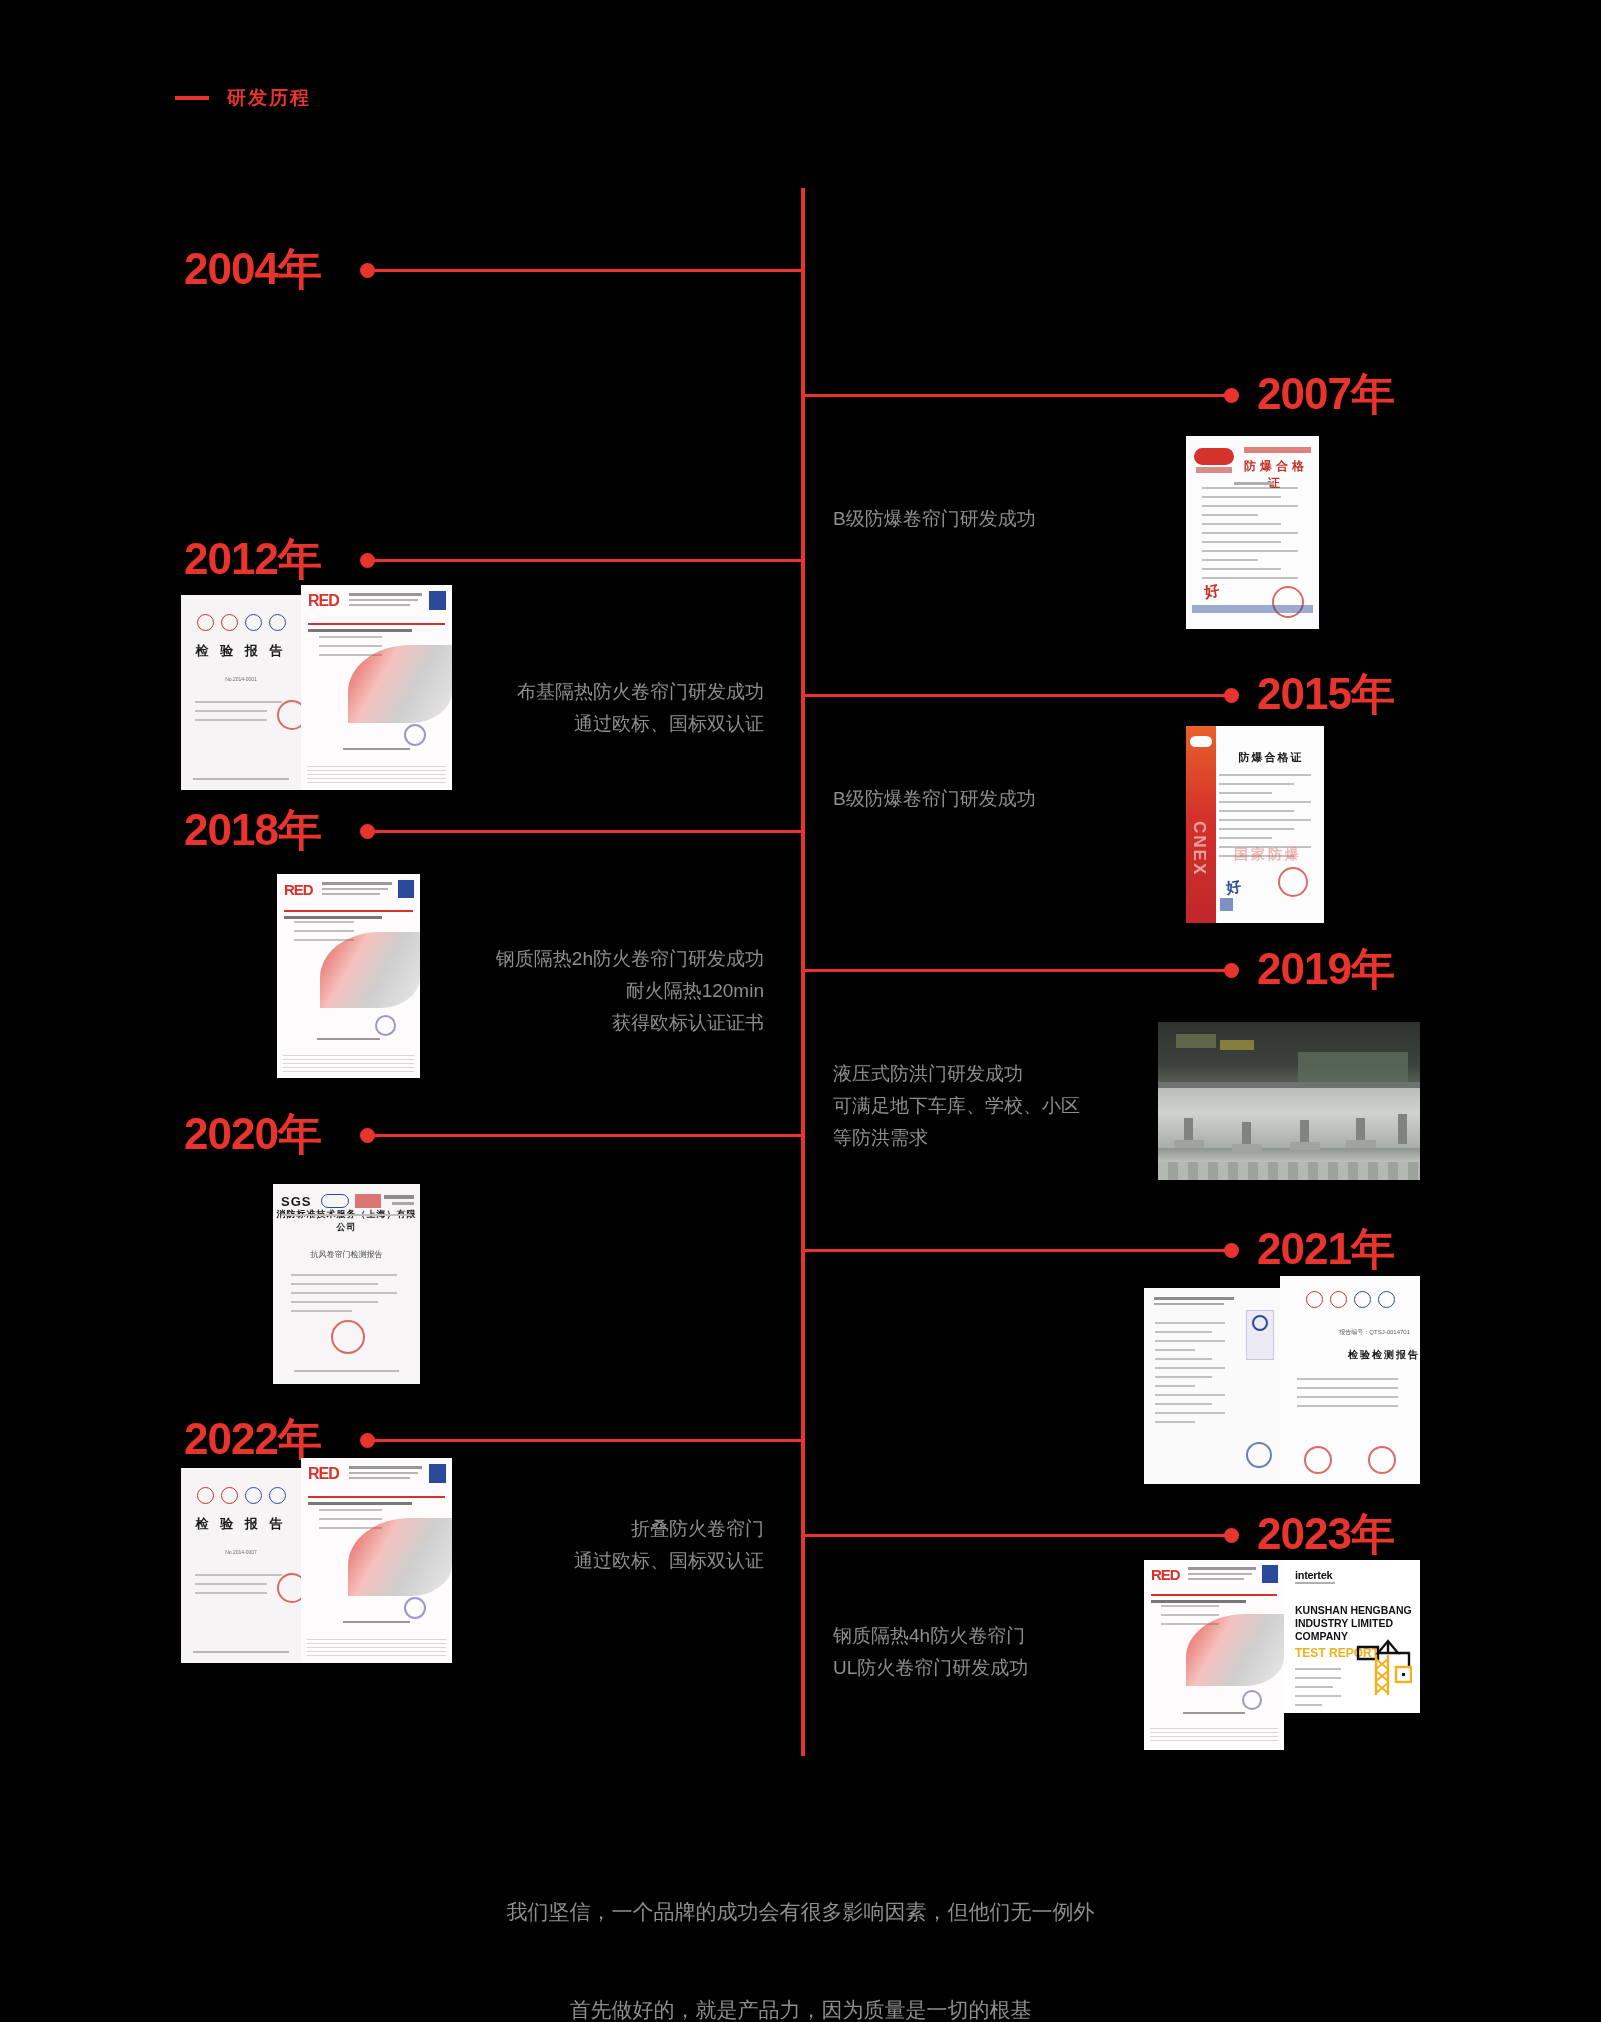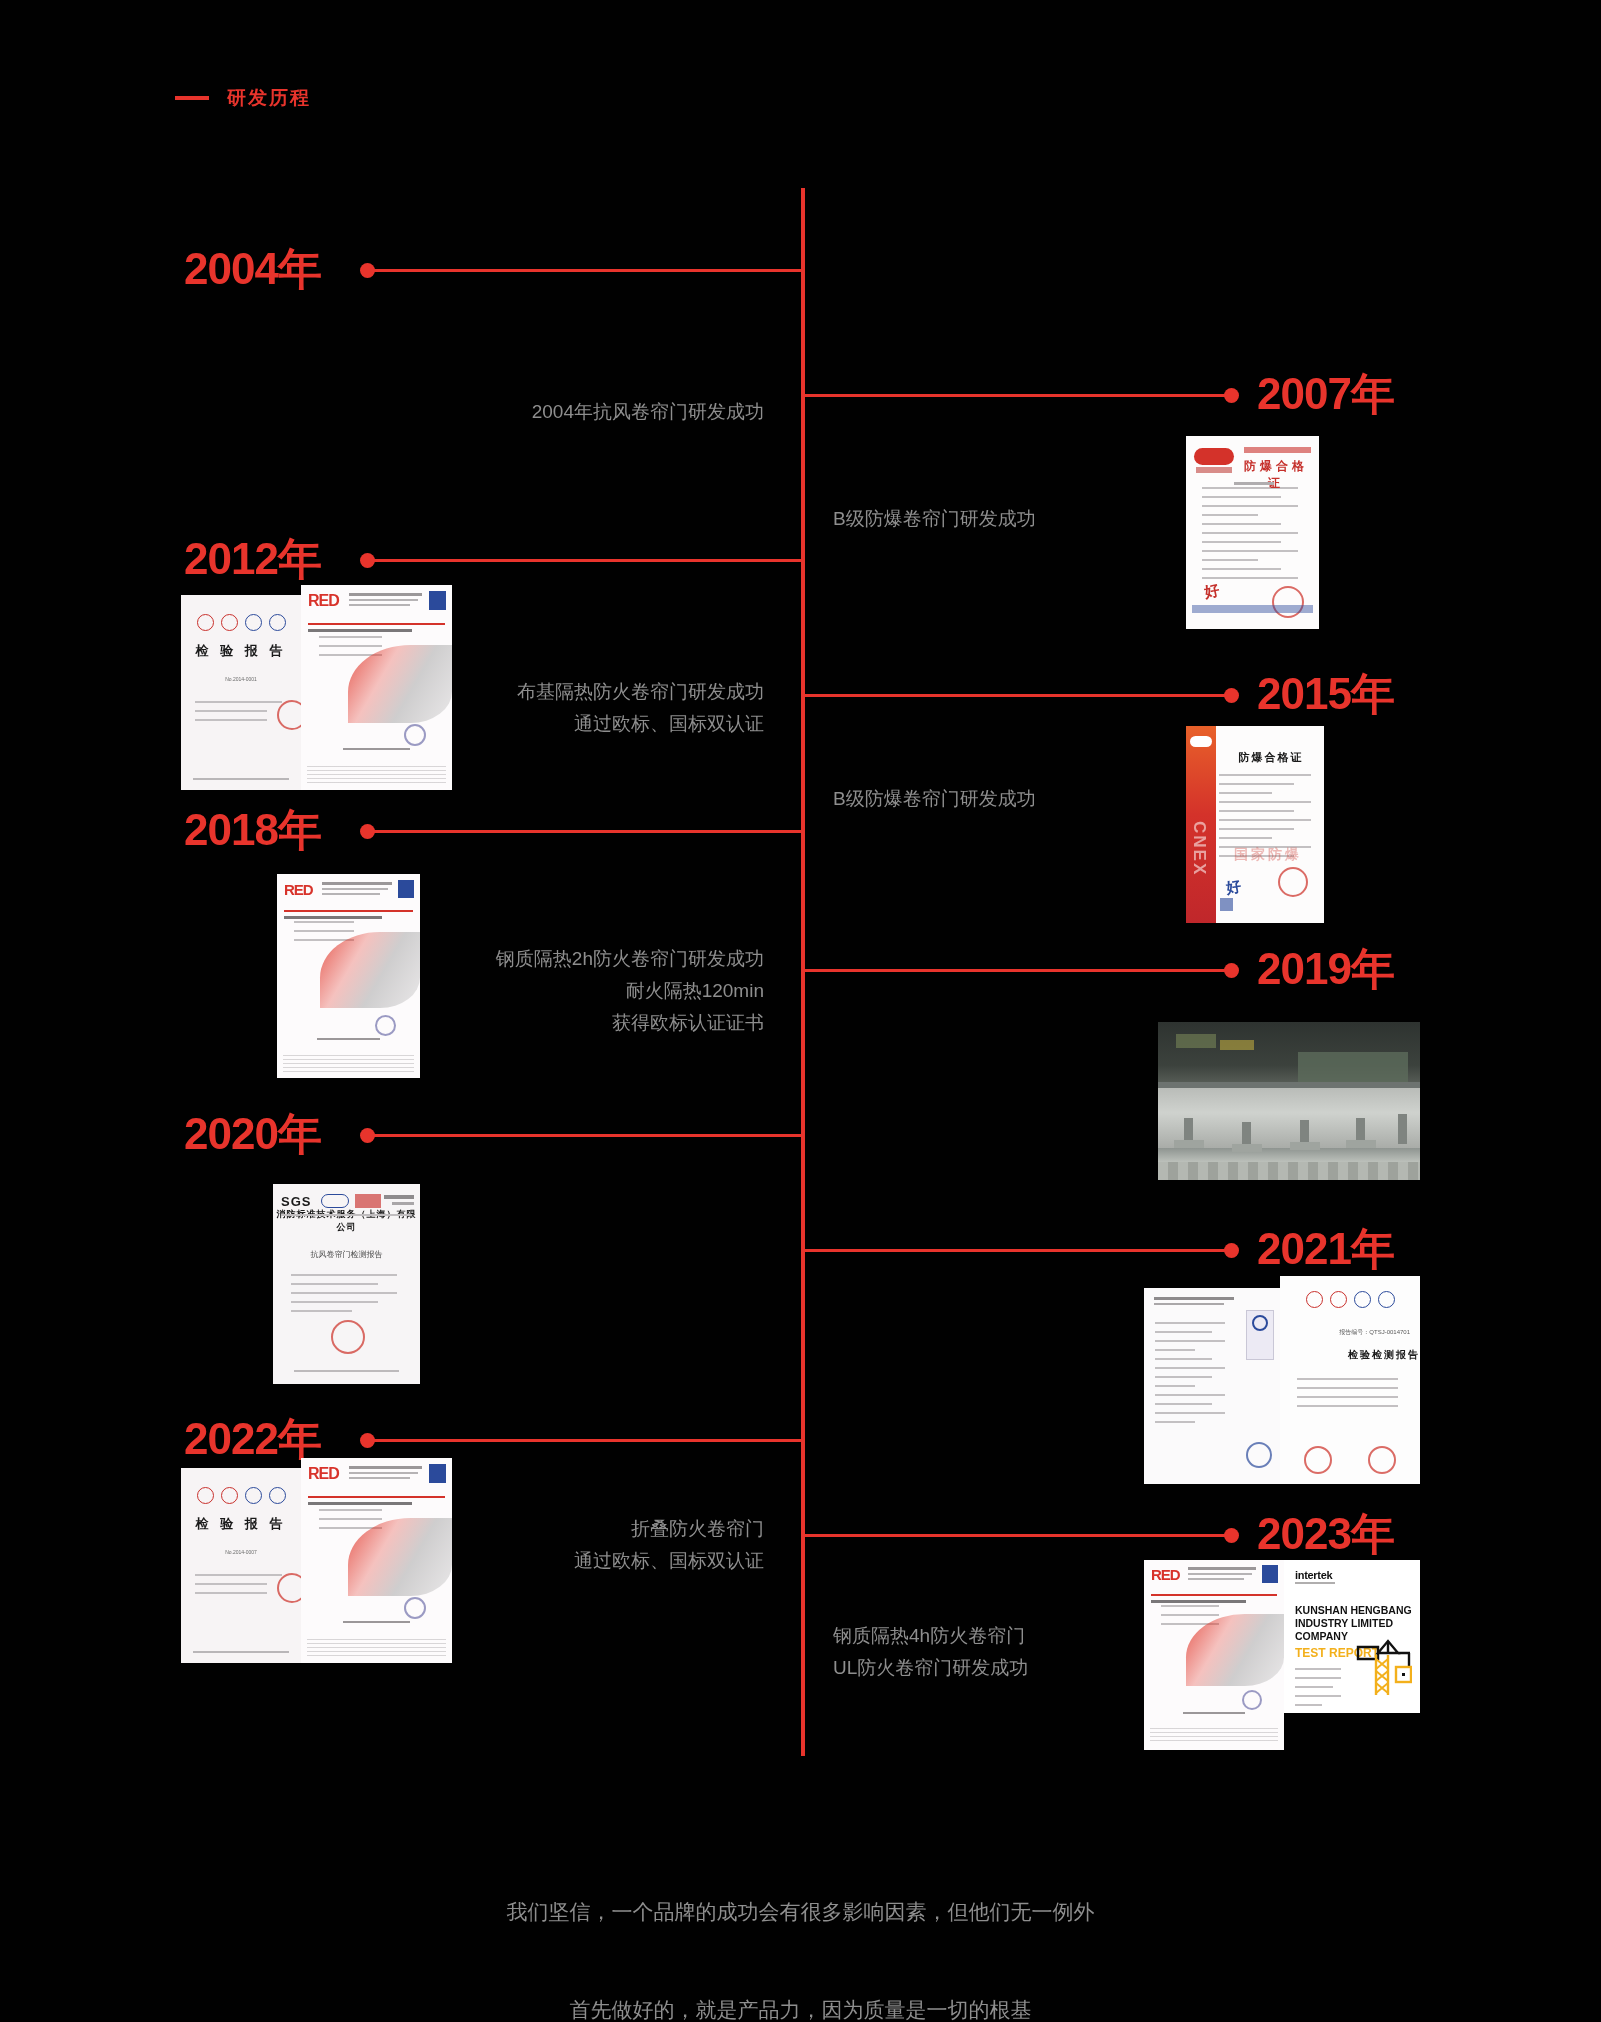--- a/index.html
+++ b/index.html
@@ -87,21 +87,20 @@
   <div class="header">
     <span class="dash"></span>
     <span class="htitle">研发历程</span>
   </div>
 
   <div class="spine"></div>
 
   <div class="year" style="left:184px; top:247px;">2004年</div>
   <div class="dot" style="left:360px; top:263px;"></div>
   <div class="conn" style="left:373px; top:269px; width:430px;"></div>
-  <div class="desc right-al" style="left:300px; top:396px; width:464px;">2004年抗风卷帘门研发成功</div>
 
   <div class="year" style="left:1257px; top:372px;">2007年</div>
   <div class="dot" style="left:1224px; top:388px;"></div>
   <div class="conn" style="left:803px; top:394px; width:424px;"></div>
   <div class="desc left-al" style="left:833px; top:503px; width:400px;">B级防爆卷帘门研发成功</div>
 
   <div class="cert cert-white" style="left:1186px; top:436px; width:133px; height:193px;">
     <div style="position:absolute;left:8px;top:12px;width:40px;height:17px;background:#d4322a;border-radius:9px;"></div>
     <div style="position:absolute;left:10px;top:31px;width:36px;height:6px;background:#b9302a;opacity:.55;"></div>
     <div style="position:absolute;left:58px;top:11px;right:8px;height:6px;background:#c9302c;opacity:.6;"></div>
@@ -217,20 +216,23 @@
         <div class="c-line s"></div>
     </div>
     <div style="position:absolute;left:28%;bottom:38px;right:28%;height:2px;background:#9b9799;"></div>
     <div class="c-seal" style="right:24px;bottom:42px;width:21px;height:21px;border-color:#7a7ab0;"></div>
     <div style="position:absolute;left:6px;bottom:6px;right:6px;height:17px;background:repeating-linear-gradient(#c9c6c8 0 1px, transparent 1px 4px);opacity:.7;"></div>
   </div>
 
   <div class="year" style="left:1257px; top:947px;">2019年</div>
   <div class="dot" style="left:1224px; top:963px;"></div>
   <div class="conn" style="left:803px; top:969px; width:424px;"></div>
+  <div class="desc left-al" style="left:833px; top:1058px; width:420px;">液压式防洪门研发成功
+可满足地下车库、学校、小区
+等防洪需求</div>
 
   <div class="photo" style="left:1158px; top:1022px; width:262px; height:158px;">
     <div style="position:absolute;left:0;top:0;right:0;height:62px;background:linear-gradient(180deg,#2e3330 0%,#3c423d 70%,#585e57 100%);"></div>
     <div style="position:absolute;left:18px;top:12px;width:40px;height:14px;background:#6e7a52;opacity:.7;"></div>
     <div style="position:absolute;left:62px;top:18px;width:34px;height:10px;background:#c8b23f;opacity:.55;"></div>
     <div style="position:absolute;left:140px;top:30px;width:110px;height:30px;background:#5c6b5b;opacity:.8;"></div>
     <div style="position:absolute;left:0;top:60px;right:0;height:12px;background:#6d7370;"></div>
     <div style="position:absolute;left:0;top:66px;right:0;height:62px;background:linear-gradient(180deg,#b9bcb8 0%,#cfd2ce 40%,#a7aaa6 100%);"></div>
     <div style="position:absolute;left:0;top:126px;right:0;bottom:0;background:linear-gradient(180deg,#8e9490 0%,#c8ccc6 55%,#9aa09a 100%);"></div>
     <div style="position:absolute;left:26px;top:96px;width:9px;height:30px;background:#7f8480;"></div>

